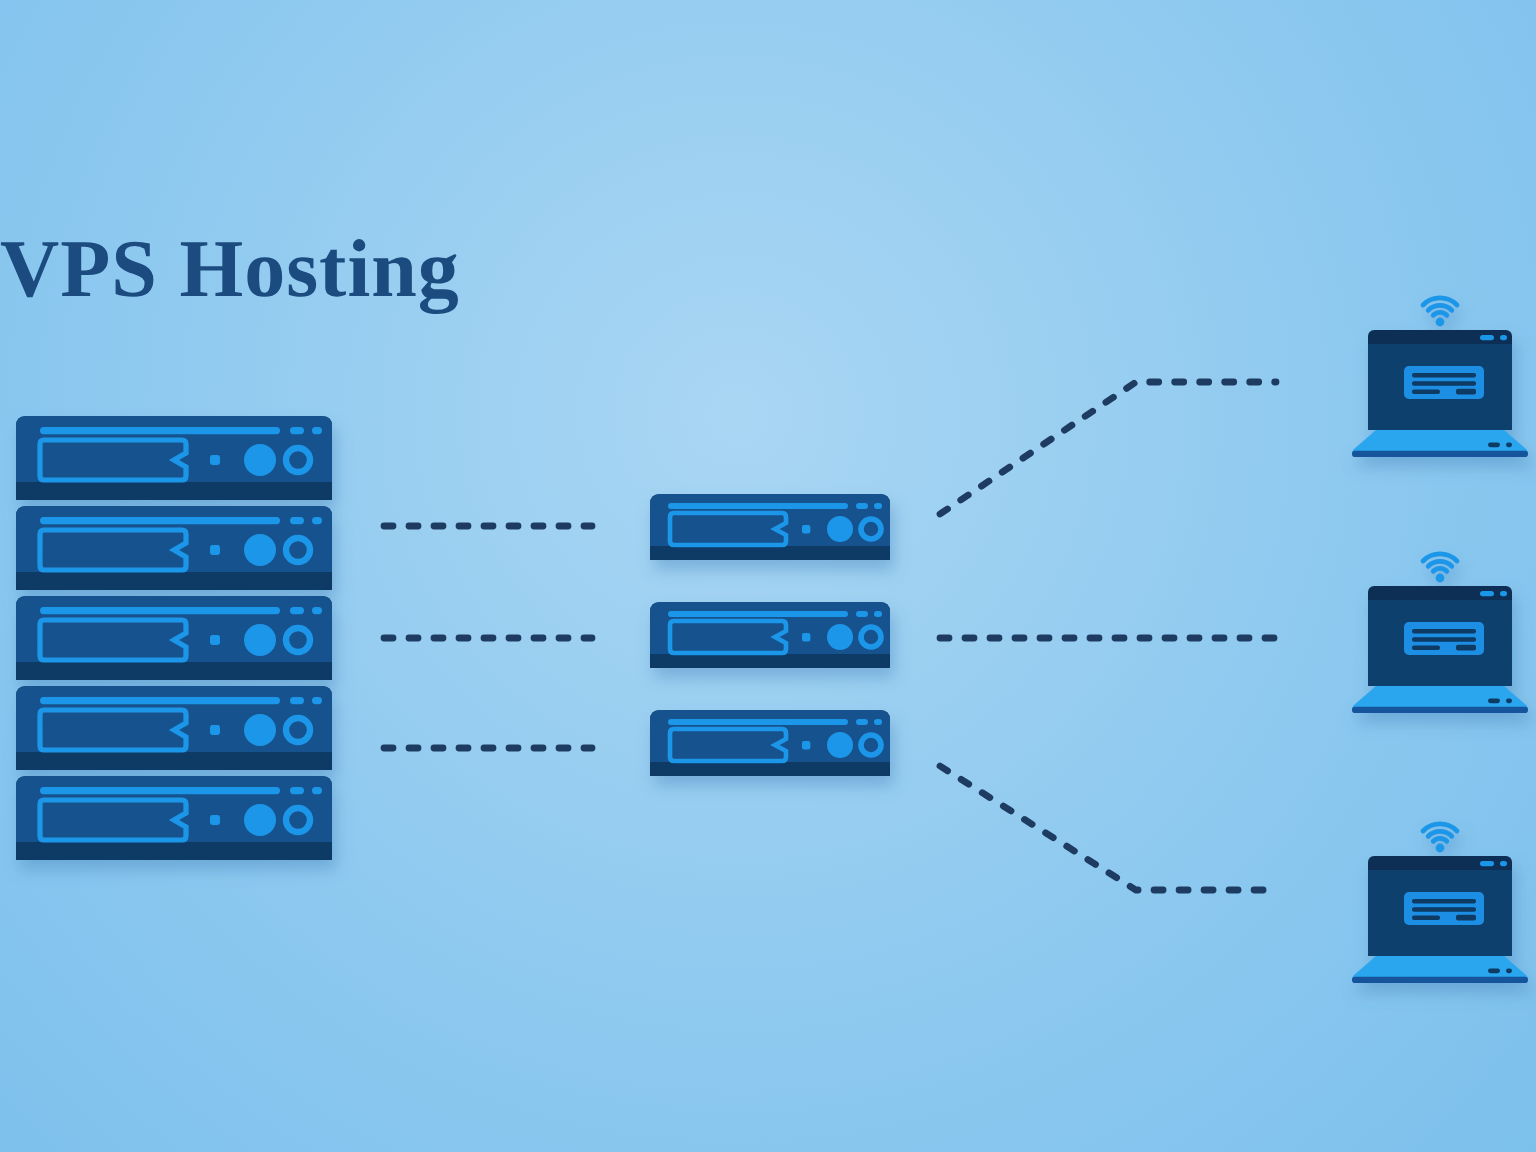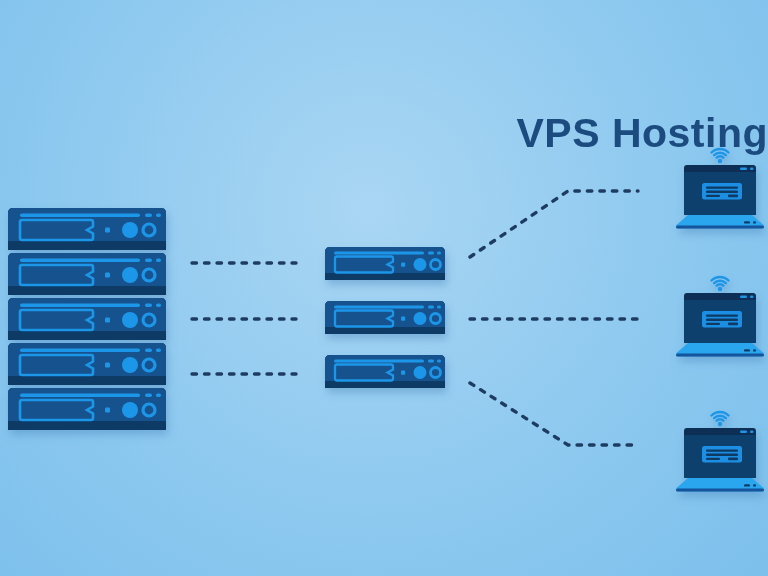--- a/index.html
+++ b/index.html
@@ -7,25 +7,26 @@
     position:relative;
     width:768px;height:576px;
     overflow:hidden;
     background:radial-gradient(circle at 48% 36%, var(--bg-center,#a9d6f3) 0%, var(--bg-mid,#8cc8ef) 60%, var(--bg-edge,#7cc0ec) 100%);
     font-family:"Liberation Sans", sans-serif;
   }
   .title{
     position:absolute;
     top:110px;left:0;width:100%;
     margin:0;
-    text-align:right;
+    text-align:left;
     font-size:41px;
     font-weight:800;
     letter-spacing:0.5px;
     color:var(--title,#1b4b7f);
+    font-family:Liberation Serif, serif;
   }
   svg{position:absolute;left:0;top:0;}
   .conn{
     fill:none;
     stroke:var(--line,#1e3c62);
     stroke-width:3.4;
     stroke-dasharray:4.5 8;
     stroke-linecap:round;
   }
 </style>

